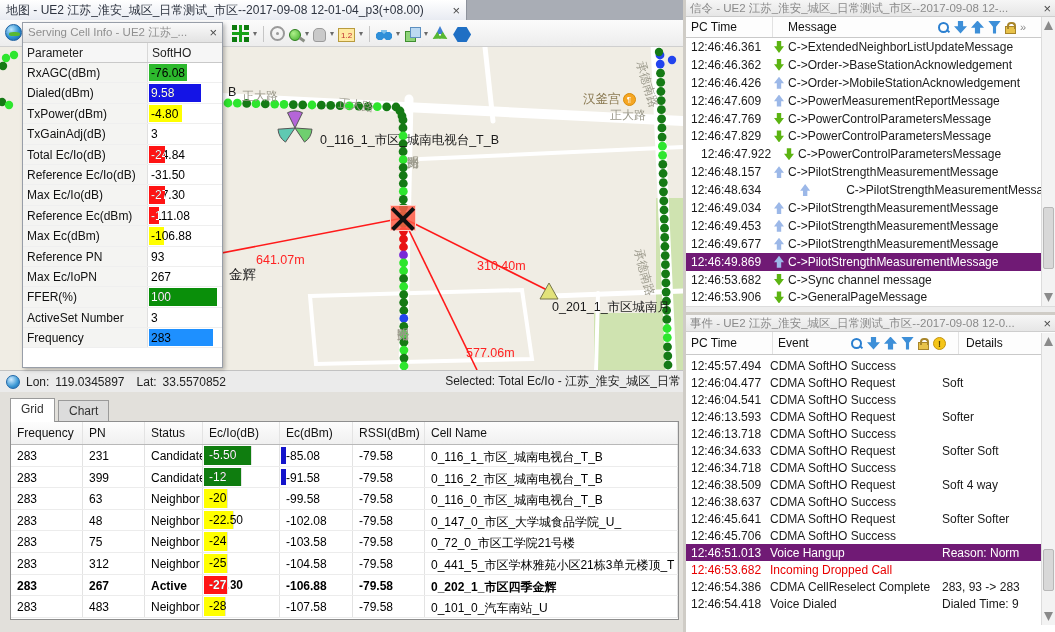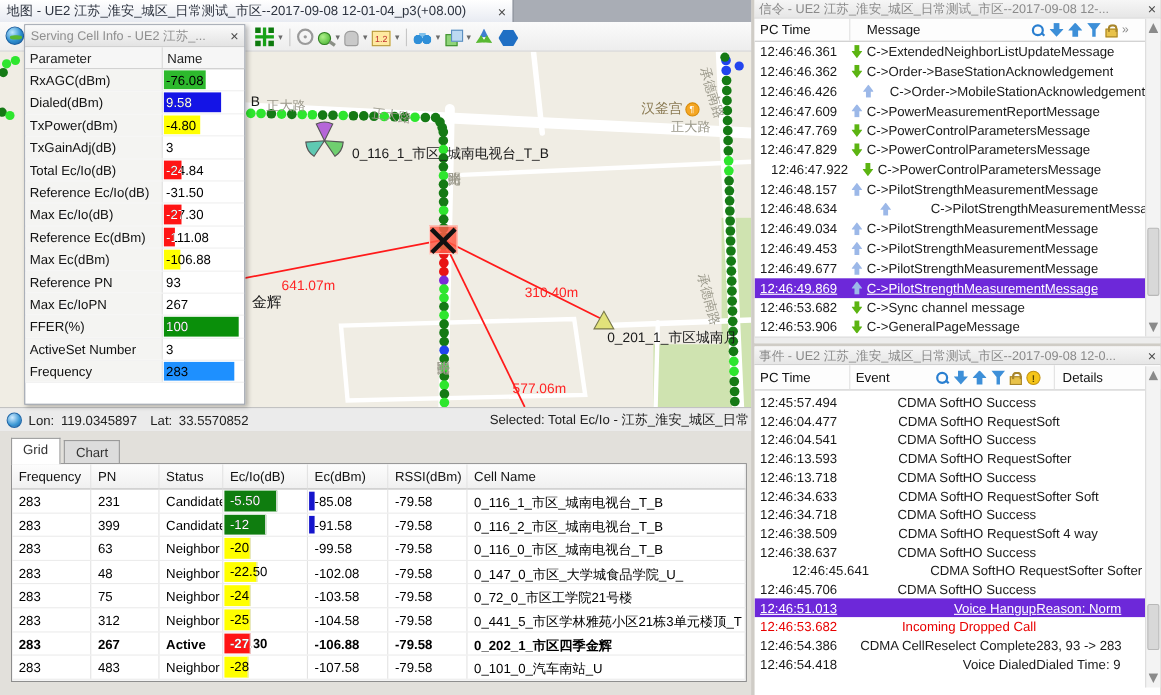--- a/index.html
+++ b/index.html
@@ -112,27 +112,27 @@
   .mi-down { background:#3d8fd8; clip-path:polygon(30% 0,70% 0,70% 45%,100% 45%,50% 100%,0 45%,30% 45%); }
   .mi-up { background:#3d8fd8; clip-path:polygon(50% 0,100% 55%,70% 55%,70% 100%,30% 100%,30% 55%,0 55%); }
   .mi-filter { background:#3d8fd8; clip-path:polygon(0 0,100% 0,62% 48%,62% 100%,38% 100%,38% 48%); }
   .mi-lock { width:11px; height:8px; background:#e8c24a; border:1px solid #a8852a; margin-top:5px; }
   .mi-lock:before { content:""; position:absolute; left:1px; top:-5px; width:5px; height:5px; border:2px solid #a8852a; border-bottom:none; border-radius:4px 4px 0 0; }
   .mi-more { color:#8a8a8a; font-size:11px; line-height:13px; }
   .mi-warn { background:#f5c518; border:1px solid #c49410; border-radius:50%; color:#5a4500; font-size:9px; font-weight:bold; text-align:center; line-height:12px; }
   .list { position:absolute; left:0; right:14px; overflow:hidden; }
   .lrow { display:flex; align-items:center; font-size:12px; color:#1a1a1a; }
   .lrow .t { width:84px; padding-left:5px; white-space:nowrap; }
-  .lrow.sel { background:#6d28d9; color:#fff;text-decoration:underline; }
+  .lrow.sel { background:#701a75; color:#fff; }
   .lrow.alert { color:#e80000; }
   .arrow { width:10px; height:12px; margin:0 4px; flex:0 0 auto; }
   .arrow.down { background:#5cb412; clip-path:polygon(28% 0,72% 0,72% 45%,100% 45%,50% 100%,0 45%,28% 45%); }
   .arrow.up { background:#9cb8e8; clip-path:polygon(50% 0,100% 55%,72% 55%,72% 100%,28% 100%,28% 55%,0 55%); }
   .msg { white-space:nowrap; overflow:hidden; }
-  .erow .ev { width:172px; white-space:nowrap; overflow:hidden;text-align:right; }
+  .erow .ev { width:172px; white-space:nowrap; overflow:hidden; }
   .erow .det { flex:1; white-space:nowrap; overflow:hidden; }
   .colline { position:absolute; top:0; bottom:0; width:1px; background:#e2e2e2; }
 
   .vscroll { position:absolute; right:0; width:14px; background:#f3f3f3; border-left:1px solid #dcdcdc; }
   .sarrow { position:absolute; left:2px; width:9px; height:9px; background:#8a8a8a; cursor:pointer; }
   .sarrow.up { clip-path:polygon(50% 0,100% 100%,0 100%); top:4px; }
   .sarrow.dn { clip-path:polygon(0 0,100% 0,50% 100%); bottom:4px; }
   .sthumb { position:absolute; left:1px; width:11px; background:#d8d8d8; border:1px solid #b8b8b8; border-radius:2px; cursor:pointer; }
   .hscroll { position:absolute; left:0; right:0; bottom:0; height:6px; background:#ededed; border-top:1px solid #dcdcdc; }
 
@@ -328,21 +328,21 @@
       <span id="status-selected">Selected: Total Ec/Io - 江苏_淮安_城区_日常</span>
     </div>
 
     <div id="serving-win" class="abs">
       <div id="serving-title">
         <span class="nowrap">Serving Cell Info - UE2 江苏_...</span>
         <span class="xbtn" style="margin-left:auto;">×</span>
       </div>
       <div id="serving-head">
         <div class="sc-pcol">Parameter</div>
-        <div>Name</div>
+        <div>SoftHO</div>
       </div>
       <div id="serving-rows">
 
       <div class="srow">
             <div class="sparam">RxAGC(dBm)</div>
             <div class="barcell">
               <div class="bar" style="background: rgb(45, 185, 45); width: 38px;"></div>
               <span class="val">-76.08</span>
               
             </div>
@@ -629,21 +629,21 @@
     <div class="lrow" style="height:17.9px;">
           <span class="t">12:46:46.361</span>
           <span class="arrow down"></span>
           <span class="msg">C-&gt;ExtendedNeighborListUpdateMessage</span>
         </div>
         <div class="lrow" style="height:17.9px;">
           <span class="t">12:46:46.362</span>
           <span class="arrow down"></span>
           <span class="msg">C-&gt;Order-&gt;BaseStationAcknowledgement</span>
         </div>
-        <div class="lrow" style="height:17.9px;justify-content:space-between;">
+        <div class="lrow" style="height:17.9px;">
           <span class="t">12:46:46.426</span>
           <span class="arrow up"></span>
           <span class="msg">C-&gt;Order-&gt;MobileStationAcknowledgement</span>
         </div>
         <div class="lrow" style="height:17.9px;">
           <span class="t">12:46:47.609</span>
           <span class="arrow up"></span>
           <span class="msg">C-&gt;PowerMeasurementReportMessage</span>
         </div>
         <div class="lrow" style="height:17.9px;">
@@ -770,21 +770,21 @@
         <div class="lrow erow" style="height:17px;">
           <span class="t">12:46:38.509</span>
           <span class="ev">CDMA SoftHO Request</span>
           <span class="det">Soft 4 way</span>
         </div>
         <div class="lrow erow" style="height:17px;">
           <span class="t">12:46:38.637</span>
           <span class="ev">CDMA SoftHO Success</span>
           <span class="det"></span>
         </div>
-        <div class="lrow erow" style="height:17px;padding-left:29px;">
+        <div class="lrow erow" style="height:17px;">
           <span class="t">12:46:45.641</span>
           <span class="ev">CDMA SoftHO Request</span>
           <span class="det">Softer Softer</span>
         </div>
         <div class="lrow erow" style="height:17px;">
           <span class="t">12:46:45.706</span>
           <span class="ev">CDMA SoftHO Success</span>
           <span class="det"></span>
         </div>
         <div class="lrow erow sel" style="height:17px;">

